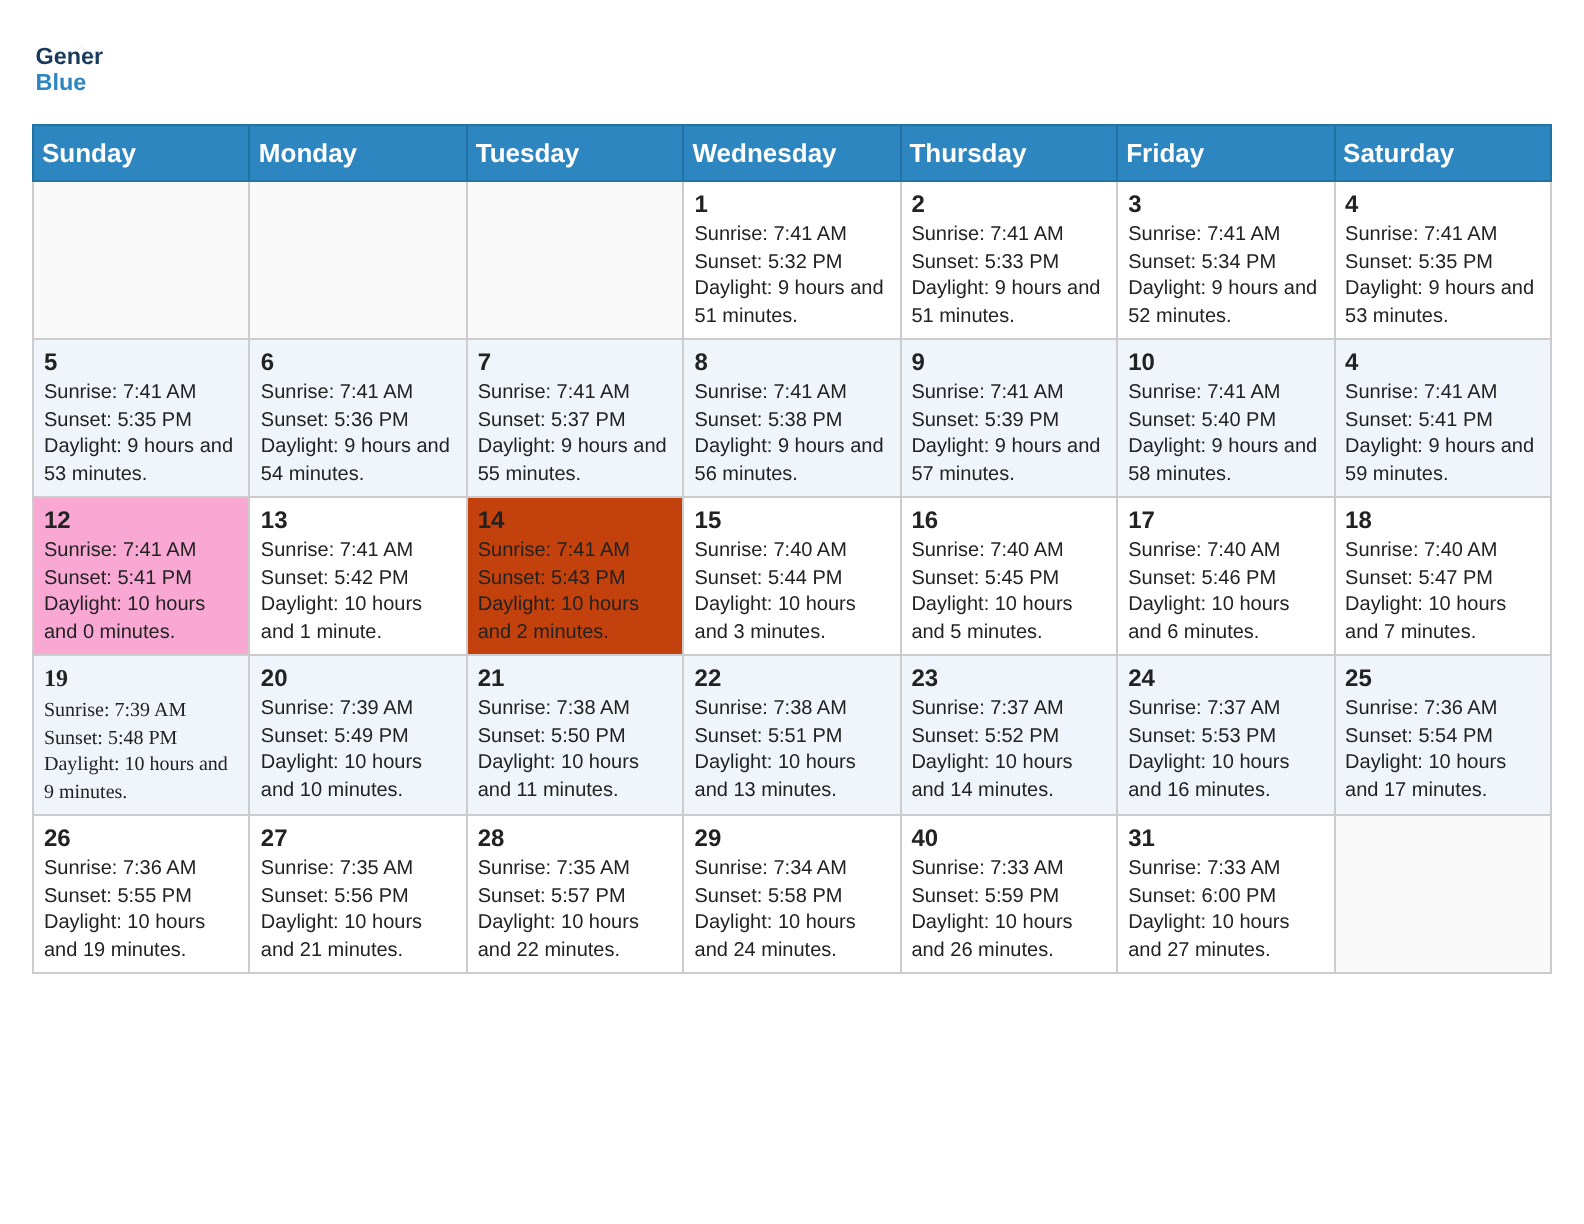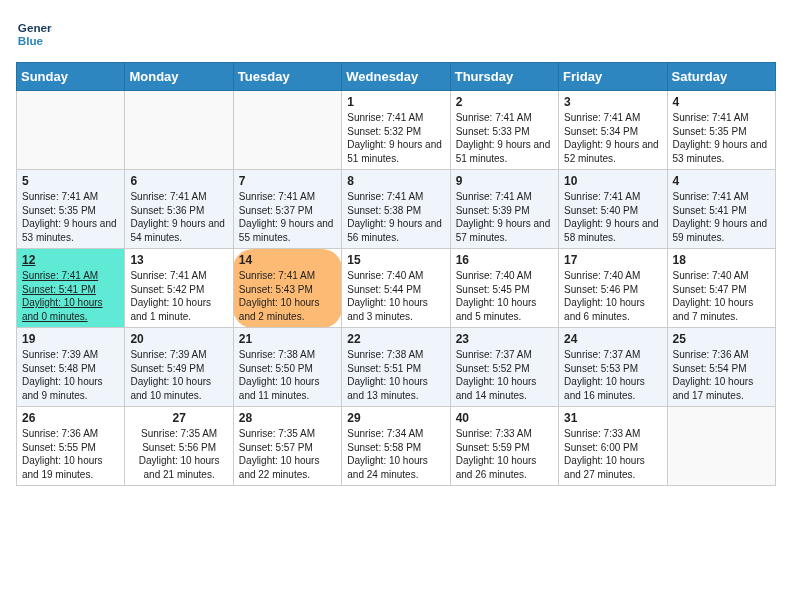--- a/index.html
+++ b/index.html
@@ -183,33 +183,33 @@
 Daylight: 9 hours and 58 minutes.</div>
         </td>
         <td style="background: rgb(240, 245, 251);">
           <span class="day-number">4</span>
           <div class="day-info" style="white-space: pre-line;">Sunrise: 7:41 AM
 Sunset: 5:41 PM
 Daylight: 9 hours and 59 minutes.</div>
         </td>
       </tr>
       <tr>
-        <td style="background: #5eead4; text-decoration: underline;">
+        <td style="background: #f9a8d4;">
           <span class="day-number">12</span>
           <div class="day-info" style="white-space: pre-line;">Sunrise: 7:41 AM
 Sunset: 5:41 PM
 Daylight: 10 hours and 0 minutes.</div>
         </td>
         <td style="background: rgb(255, 255, 255);">
           <span class="day-number">13</span>
           <div class="day-info" style="white-space: pre-line;">Sunrise: 7:41 AM
 Sunset: 5:42 PM
 Daylight: 10 hours and 1 minute.</div>
         </td>
-        <td style="background: #fdba74; border-radius: 20px;">
+        <td style="background: #c2410c;">
           <span class="day-number">14</span>
           <div class="day-info" style="white-space: pre-line;">Sunrise: 7:41 AM
 Sunset: 5:43 PM
 Daylight: 10 hours and 2 minutes.</div>
         </td>
         <td style="background: rgb(255, 255, 255);">
           <span class="day-number">15</span>
           <div class="day-info" style="white-space: pre-line;">Sunrise: 7:40 AM
 Sunset: 5:44 PM
 Daylight: 10 hours and 3 minutes.</div>
@@ -227,21 +227,21 @@
 Daylight: 10 hours and 6 minutes.</div>
         </td>
         <td style="background: rgb(255, 255, 255);">
           <span class="day-number">18</span>
           <div class="day-info" style="white-space: pre-line;">Sunrise: 7:40 AM
 Sunset: 5:47 PM
 Daylight: 10 hours and 7 minutes.</div>
         </td>
       </tr>
       <tr>
-        <td style="background: rgb(240, 245, 251);">
+        <td style="background: rgb(240, 245, 251); font-family: Liberation Serif, serif;">
           <span class="day-number">19</span>
           <div class="day-info" style="white-space: pre-line;">Sunrise: 7:39 AM
 Sunset: 5:48 PM
 Daylight: 10 hours and 9 minutes.</div>
         </td>
         <td style="background: rgb(240, 245, 251);">
           <span class="day-number">20</span>
           <div class="day-info" style="white-space: pre-line;">Sunrise: 7:39 AM
 Sunset: 5:49 PM
 Daylight: 10 hours and 10 minutes.</div>
@@ -277,21 +277,21 @@
 Daylight: 10 hours and 17 minutes.</div>
         </td>
       </tr>
       <tr>
         <td style="background: rgb(255, 255, 255);">
           <span class="day-number">26</span>
           <div class="day-info" style="white-space: pre-line;">Sunrise: 7:36 AM
 Sunset: 5:55 PM
 Daylight: 10 hours and 19 minutes.</div>
         </td>
-        <td style="background: rgb(255, 255, 255); text-align: center;">
+        <td style="background: rgb(255, 255, 255);">
           <span class="day-number">27</span>
           <div class="day-info" style="white-space: pre-line;">Sunrise: 7:35 AM
 Sunset: 5:56 PM
 Daylight: 10 hours and 21 minutes.</div>
         </td>
         <td style="background: rgb(255, 255, 255);">
           <span class="day-number">28</span>
           <div class="day-info" style="white-space: pre-line;">Sunrise: 7:35 AM
 Sunset: 5:57 PM
 Daylight: 10 hours and 22 minutes.</div>

